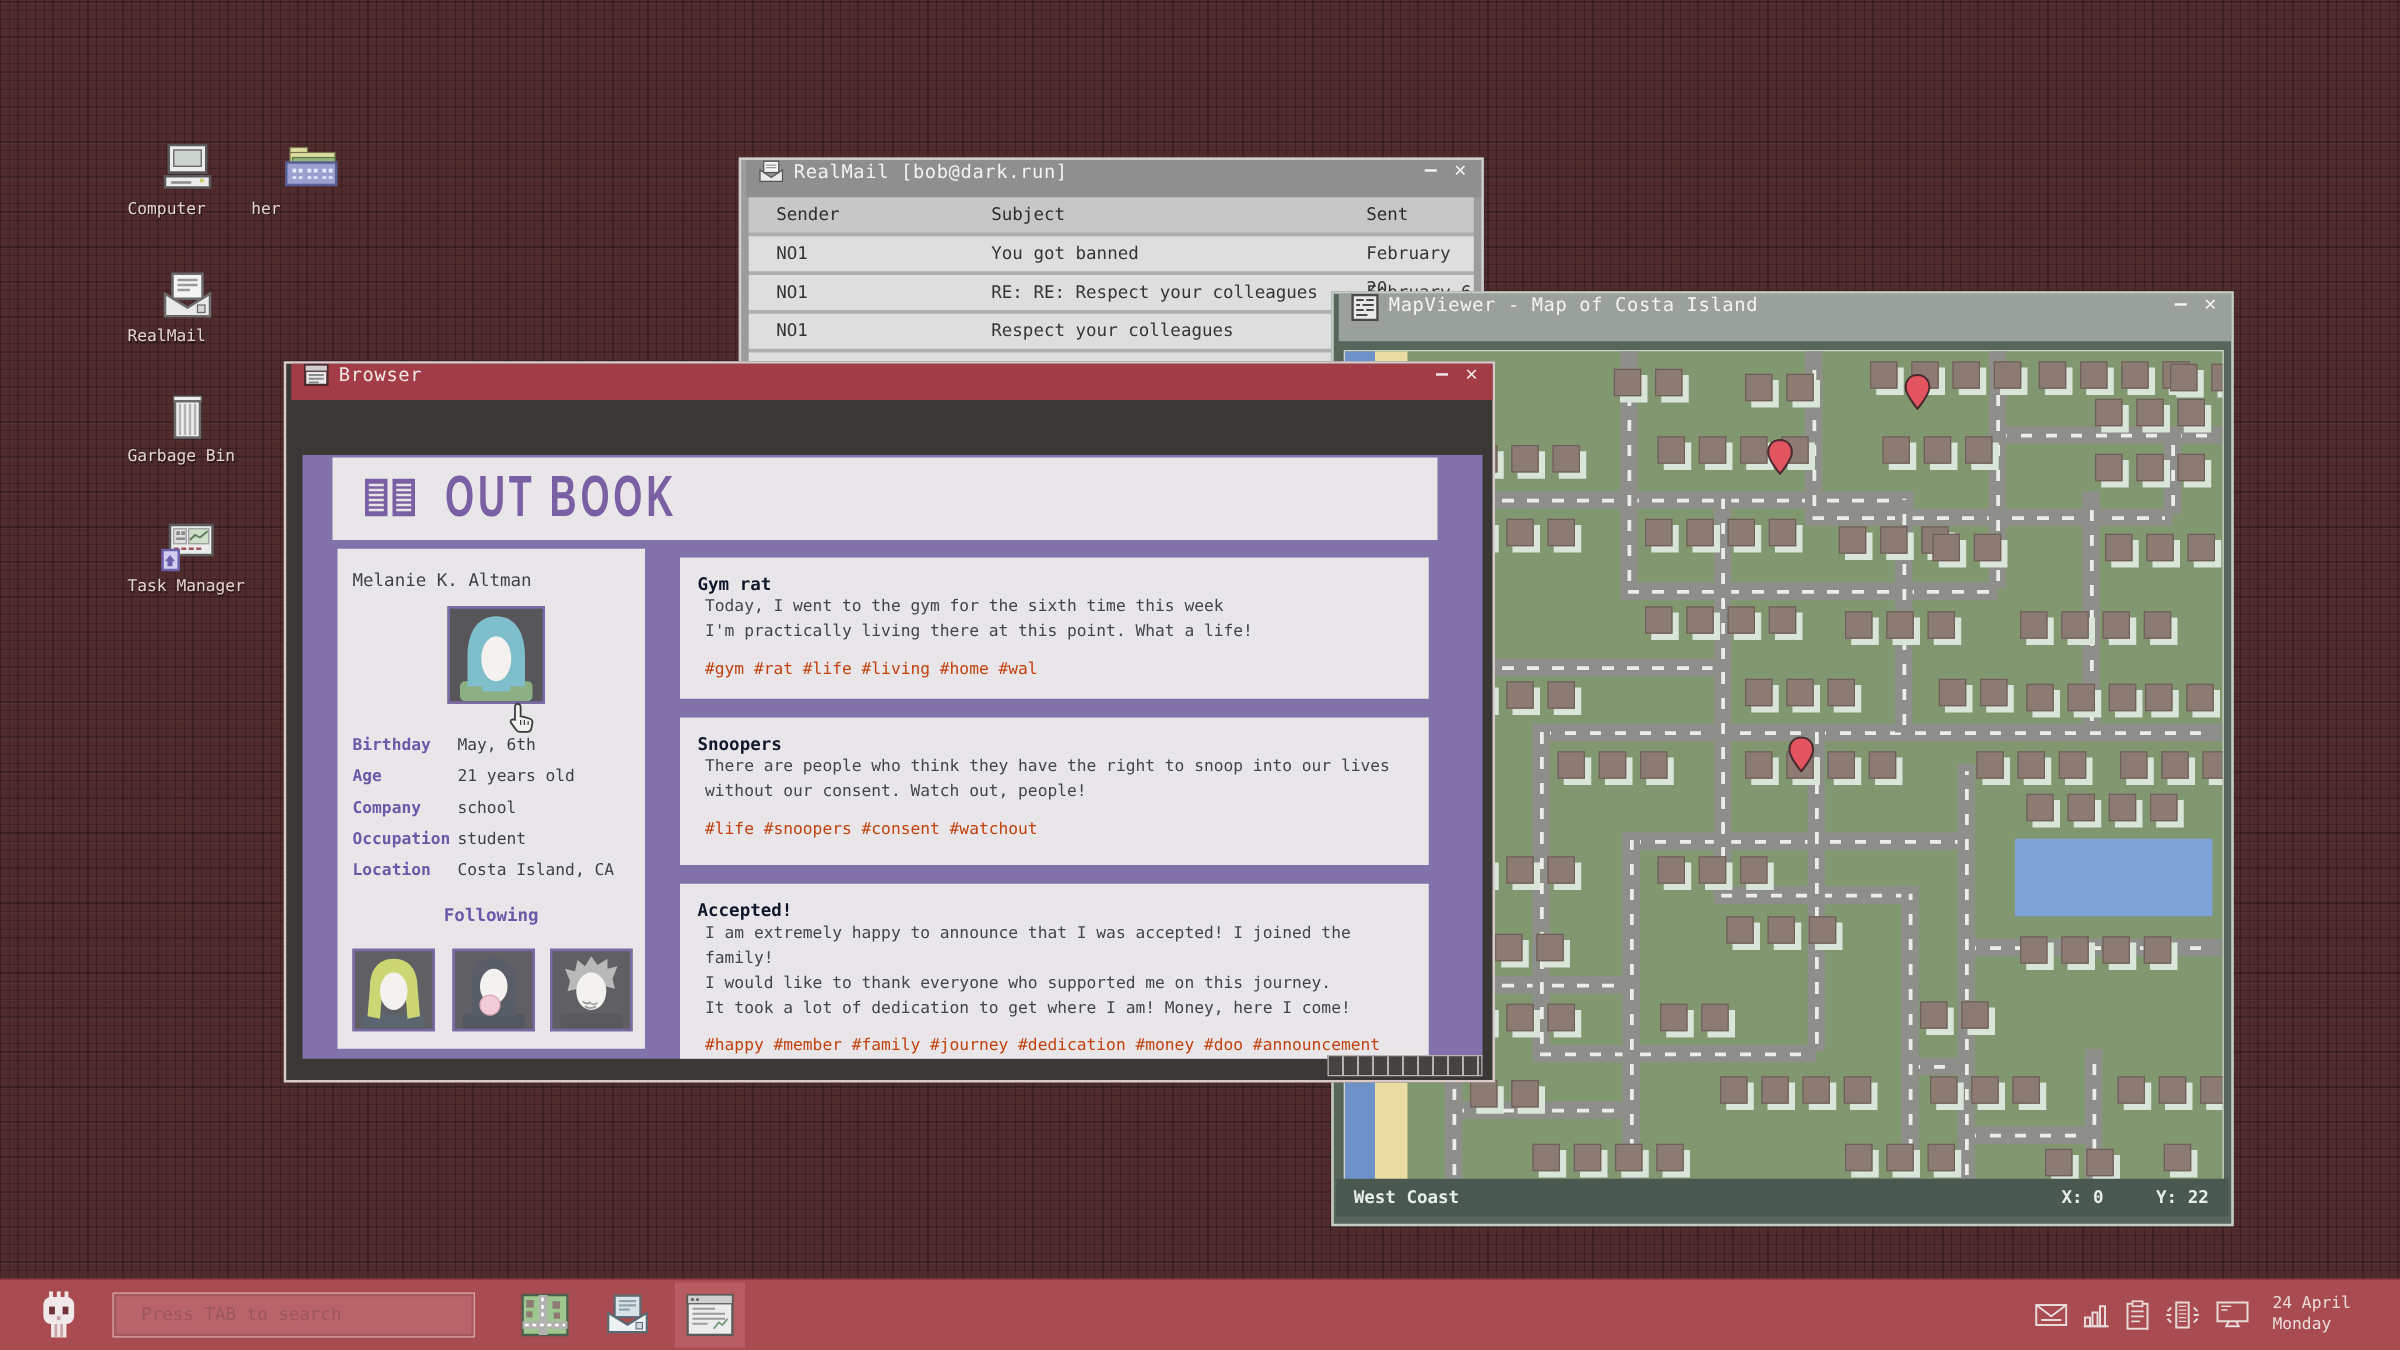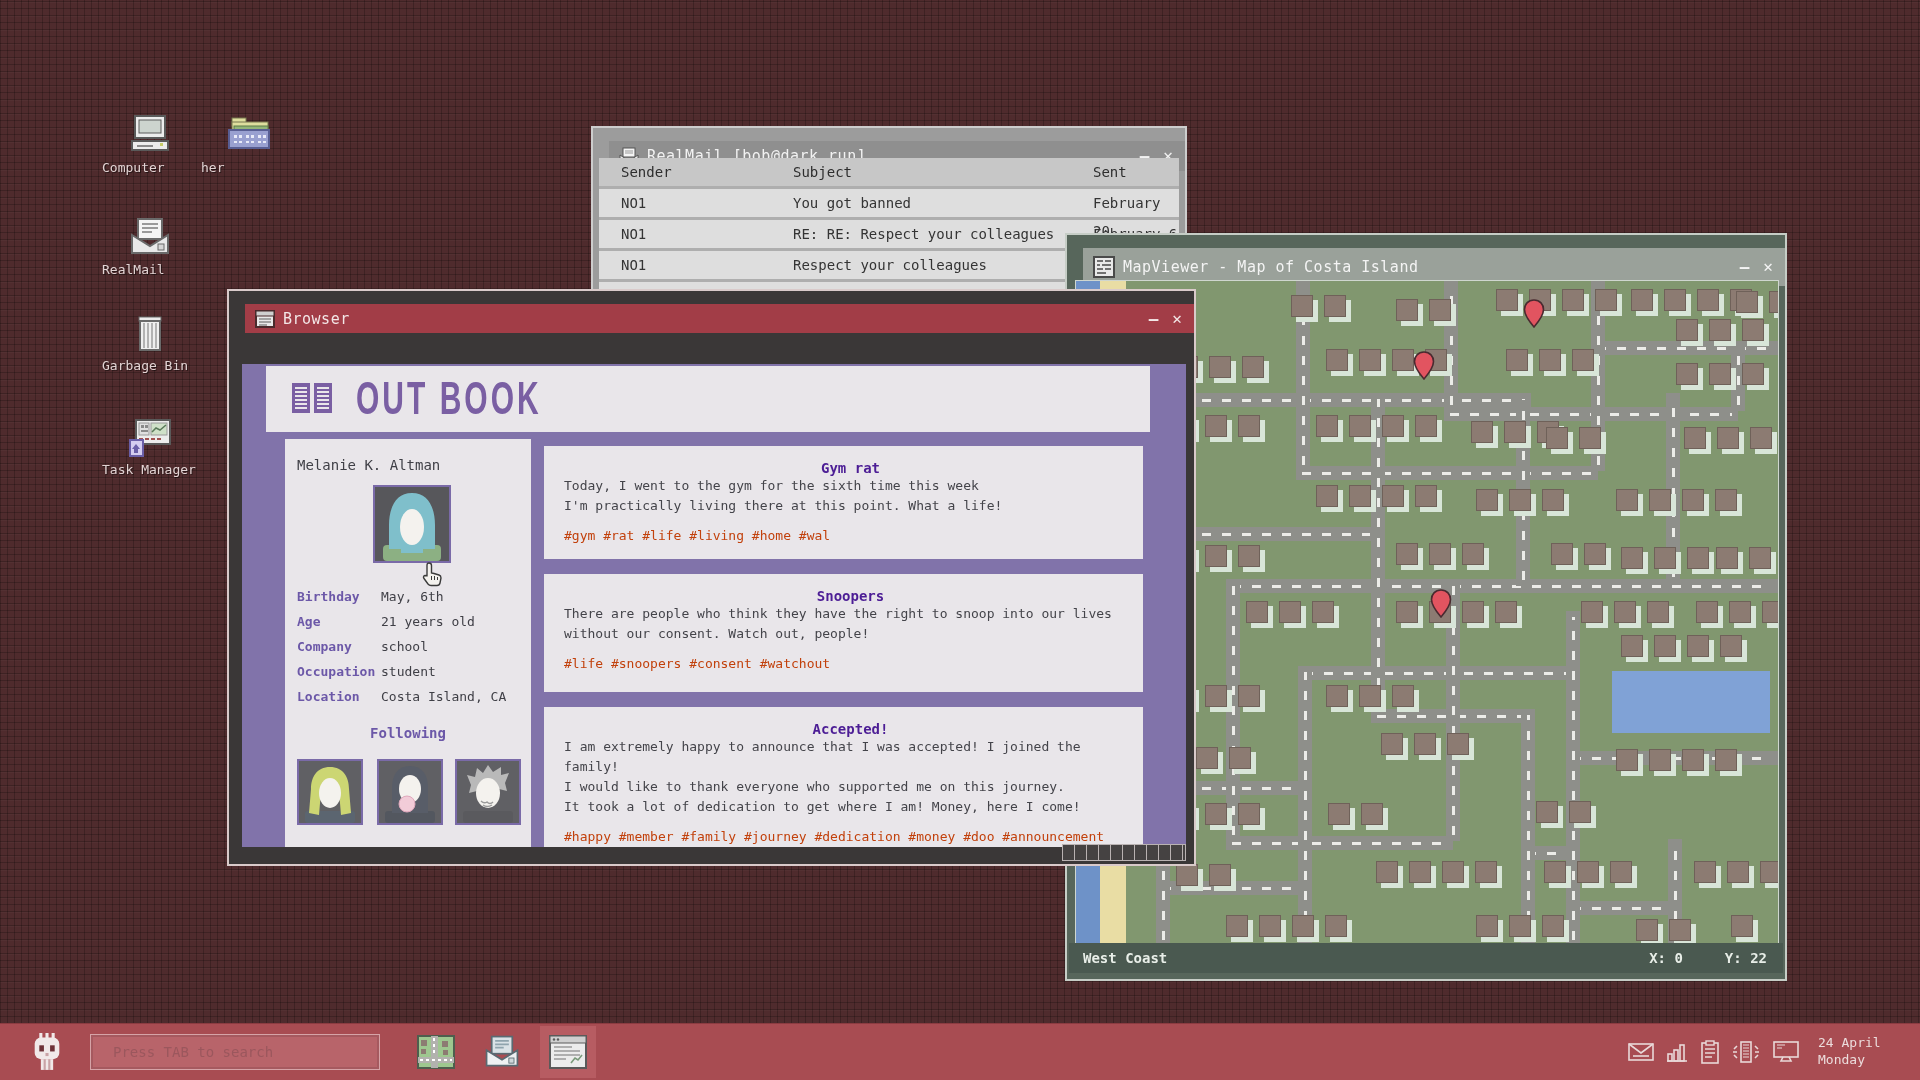--- a/index.html
+++ b/index.html
@@ -9,21 +9,21 @@
   #desktop{position:absolute;inset:0;background-color:#4f2b2d;
     background-image:
       repeating-linear-gradient(0deg, rgba(0,0,0,.22) 0 1px, transparent 1px 7px),
       repeating-linear-gradient(90deg, rgba(0,0,0,.22) 0 1px, transparent 1px 7px),
       repeating-linear-gradient(0deg, transparent 0 13px, rgba(255,255,255,.025) 13px 14px);}
   .dicon{position:absolute;width:96px;text-align:left;cursor:default;}
   .dicon svg{display:block;margin:0 auto;}
   .dlabel{margin-top:4px;font-size:13px;line-height:15px;color:#e3d4d4;text-shadow:1px 1px 0 rgba(0,0,0,.45);}
   
   .win{position:absolute;box-sizing:border-box;}
-  .tbar{position:absolute;left:16px;right:0;top:0;display:flex;align-items:center;margin-top:13px;}
+  .tbar{position:absolute;left:4px;right:0;top:0;display:flex;align-items:flex-start;}
   .tbar .ticon{margin:0 8px 0 10px;flex:0 0 auto;}
   .ttext{font-size:15px;letter-spacing:.5px;}
   .winbtns{margin-left:auto;display:flex;align-items:center;gap:14px;padding-right:12px;}
   .wbtn{font-size:16px;font-weight:bold;line-height:1;cursor:pointer;}
   
   #realmail{left:591px;top:126px;width:596px;height:360px;background:#9c9c9c;border:2px solid #cdcdcd;z-index:2;}
   #realmail .tbar{height:30px;background:#8f8f8f;color:#f2f2f2;}
   #mailtable{position:absolute;left:6px;right:6px;top:30px;background:#aeaeae;}
   .mail-row{display:grid;grid-template-columns:194px 300px 1fr;height:28px;line-height:28px;background:#dedede;margin-top:3px;color:#343434;font-size:14px;}
   .mail-row.head{height:28px;background:#c7c7c7;margin-top:0;color:#2d2d2d;}
@@ -59,31 +59,31 @@
   #pageico{width:18px;height:14px;margin:0 10px 0 8px;background:#b7aee0;border:1px solid #6f6492;display:flex;}
   #pageico i{flex:1;border-right:1px solid #6f6492;background:#9287c4;}
   #pageico i:last-child{border:0;background:#b7aee0;}
   #toolbtn{margin-left:14px;width:32px;height:28px;background:#9c9c9c;border:1px solid #1e1c1c;
      background-image:radial-gradient(#7d7d7d 1px,transparent 1px);background-size:4px 4px;cursor:pointer;}
   #bpage{position:absolute;left:13px;top:73px;width:944px;height:483px;background:#8173aa;overflow:hidden;}
   .card{position:absolute;background:#e9e6ea;}
   #obhead{left:24px;top:2px;width:884px;height:66px;display:flex;align-items:center;}
   #obbrand{font-family:"Liberation Sans",sans-serif;font-size:30px;font-weight:bold;color:#7a5fa3;
      letter-spacing:3px;transform:scaleY(1.55);transform-origin:center;margin-left:22px;}
-  #profilecard{left:43px;top:75px;width:246px;height:506px;}
+  #profilecard{left:28px;top:75px;width:246px;height:400px;}
   #pname{margin:18px 0 0 12px;font-size:14px;color:#3f3f46;}
   #pavatar{position:absolute;left:88px;top:46px;width:74px;height:74px;border:2px solid #7a6aa8;background:#57575b;}
   #handcur{position:absolute;left:136px;top:122px;}
   .pfield{position:absolute;left:12px;right:8px;font-size:13px;}
   .pfield .lab{color:#6c58a8;font-weight:bold;display:inline-block;width:84px;}
   .pfield .val{color:#3f3f46;}
   #followlab{position:absolute;left:0;right:0;top:286px;text-align:center;color:#6c58a8;font-weight:bold;font-size:14px;}
   .favatar{position:absolute;top:320px;width:62px;height:62px;border:2px solid #7a6aa8;background:#606064;}
   .post{left:302px;width:599px;}
-  .ptitle{margin:14px 0 0 14px;font-size:14px;font-weight:bold;color:#4c1d95;text-align:center;}
+  .ptitle{margin:14px 0 0 14px;font-size:14px;font-weight:bold;color:#0f172a;}
   .pline{margin-left:20px;font-size:13px;color:#44444a;line-height:20px;}
   .pline:first-of-type{margin-top:8px;}
   .ptags{margin:12px 0 0 20px;font-size:13px;color:#c2410c;}
   #bscroll{position:absolute;right:8px;bottom:3px;width:122px;height:15px;border:1px solid #b9b2b2;background:#454242;cursor:pointer;
      background-image:repeating-linear-gradient(90deg,transparent 0 11px,#b9b2b2 11px 12px);}
   
   #taskbar{position:absolute;left:0;bottom:0;width:1920px;height:56px;background:#a84c52;border-top:1px solid #8c3c41;z-index:9;}
   #skull{position:absolute;left:28px;top:9px;cursor:pointer;}
   #tsearch{position:absolute;left:90px;top:10px;width:290px;height:36px;background:#b8646a;border:1px solid #d6a3a7;
      box-shadow:inset 0 0 0 2px rgba(0,0,0,.10);box-sizing:border-box;}

